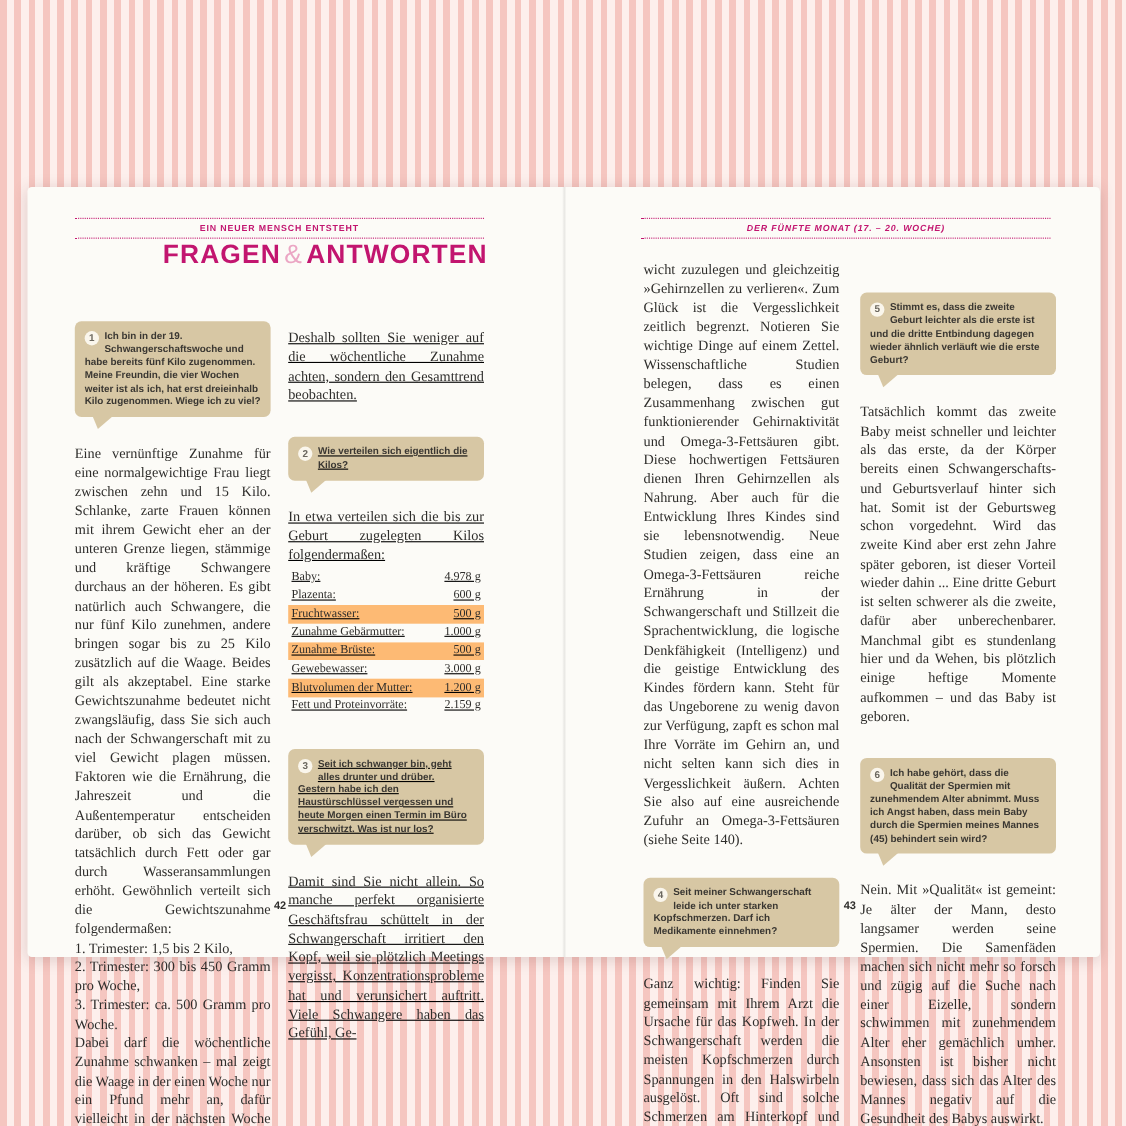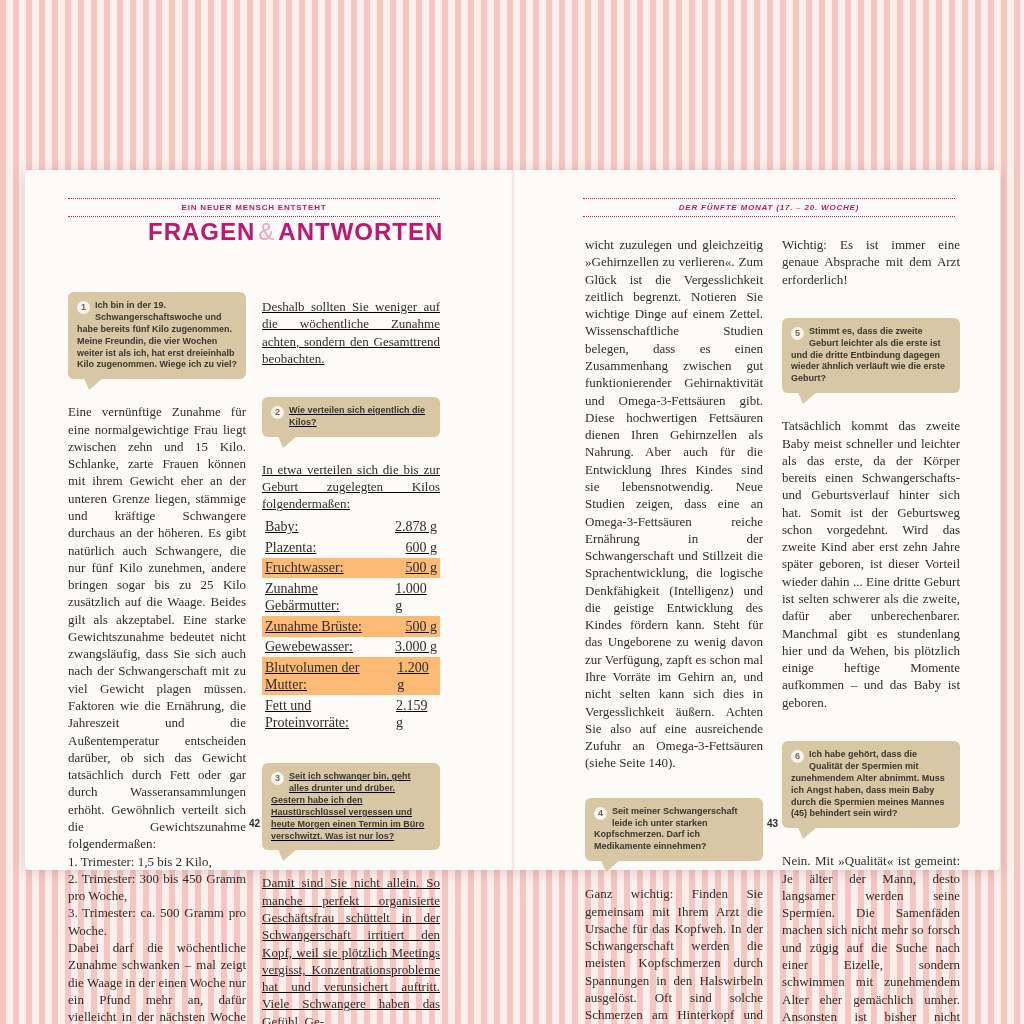--- a/index.html
+++ b/index.html
@@ -65,21 +65,21 @@
   }
   .qnum{
     float:left;
     width:13px;height:13px;border-radius:50%;
     background:#faf6ec;color:#6b675e;
     font-family:"Liberation Sans",sans-serif;
     font-size:9px;font-weight:bold;
     text-align:center;line-height:13px;
     margin-right:5px;margin-top:1px;
   }
-  .ktable{margin-top:4px;margin-bottom:14px;font-size:14px;color:#2e2d2b;}
+  .ktable{margin-top:4px;margin-bottom:14px;font-size:11px;color:#2e2d2b;}
   .krow{display:flex;justify-content:space-between;padding:1.5px 3px;line-height:1.25;}
   .krow.pink{background:#fdba74;}
   .pagenum{
     position:absolute;top:648px;
     font-family:"Liberation Sans",sans-serif;
     font-weight:bold;font-size:10px;color:#2e2d2b;
   }
   .pagenum.left{left:224px;}
   .pagenum.right{left:742px;}
   .mt26{margin-top:26px;}
@@ -112,21 +112,21 @@
     <div class="col col2">
       <div class="body-text">Deshalb sollten Sie weniger auf die wöchentliche Zunahme achten, sondern den Gesamttrend beobachten.</div>
       <div class="qbox mt30">
         <span class="qnum">2</span>
         <span>Wie verteilen sich eigentlich die Kilos?</span>
       </div>
       <div class="body-text">In etwa verteilen sich die bis zur Geburt zugelegten Kilos folgendermaßen:</div>
       <div class="ktable">
         <div class="krow">
             <span>Baby:</span>
-            <span>2.878 g</span>
+            <span>4.978 g</span>
           </div>
         <div class="krow">
             <span>Plazenta:</span>
             <span>600 g</span>
           </div>
         <div class="krow pink">
             <span>Fruchtwasser:</span>
             <span>500 g</span>
           </div>
         <div class="krow">
@@ -160,21 +160,20 @@
     <div class="col col3">
       <div class="body-text">wicht zuzulegen und gleichzeitig »Gehirnzellen zu verlieren«. Zum Glück ist die Vergesslichkeit zeitlich begrenzt. Notieren Sie wichtige Dinge auf einem Zettel. Wissenschaftliche Studien belegen, dass es einen Zusammenhang zwischen gut funktionierender Gehirnaktivität und Omega-3-Fettsäuren gibt. Diese hochwertigen Fettsäuren dienen Ihren Gehirnzellen als Nahrung. Aber auch für die Entwicklung Ihres Kindes sind sie lebensnotwendig. Neue Studien zeigen, dass eine an Omega-3-Fettsäuren reiche Ernährung in der Schwangerschaft und Stillzeit die Sprachentwicklung, die logische Denkfähigkeit (Intelligenz) und die geistige Entwicklung des Kindes fördern kann. Steht für das Ungeborene zu wenig davon zur Verfügung, zapft es schon mal Ihre Vorräte im Gehirn an, und nicht selten kann sich dies in Vergesslichkeit äußern. Achten Sie also auf eine ausreichende Zufuhr an Omega-3-Fettsäuren (siehe Seite 140).</div>
       <div class="qbox mt26">
         <span class="qnum">4</span>
         <span>Seit meiner Schwangerschaft leide ich unter starken Kopfschmerzen. Darf ich Medikamente einnehmen?</span>
       </div>
       <div class="body-text">Ganz wichtig: Finden Sie gemeinsam mit Ihrem Arzt die Ursache für das Kopfweh. In der Schwangerschaft werden die meisten Kopfschmerzen durch Spannungen in den Halswirbeln ausgelöst. Oft sind solche Schmerzen am Hinterkopf und über der Stirn fühlbar – auf Dauer können sie stärker sein. Hier bringen Massage, kühle Kompressen, Akupunktur und homöopathische Mittel Linderung. Sehr empfehlenswert sind auch osteopathische Behandlungen. Sie dürfen ausnahmsweise auch mal zu einer Kopfschmerztablette greifen.</div>
     </div>
 
     <div class="col col4">
-      <div class="body-text">Wichtig: Es ist immer eine genaue Absprache mit dem Arzt erforderlich!</div>
       <div class="qbox mt30">
         <span class="qnum">5</span>
         <span>Stimmt es, dass die zweite Geburt leichter als die erste ist und die dritte Entbindung dagegen wieder ähnlich verläuft wie die erste Geburt?</span>
       </div>
       <div class="body-text">Tatsächlich kommt das zweite Baby meist schneller und leichter als das erste, da der Körper bereits einen Schwangerschafts- und Geburtsverlauf hinter sich hat. Somit ist der Geburtsweg schon vorgedehnt. Wird das zweite Kind aber erst zehn Jahre später geboren, ist dieser Vorteil wieder dahin ... Eine dritte Geburt ist selten schwerer als die zweite, dafür aber unberechenbarer. Manchmal gibt es stundenlang hier und da Wehen, bis plötzlich einige heftige Momente aufkommen – und das Baby ist geboren.</div>
       <div class="qbox mt30">
         <span class="qnum">6</span>
         <span>Ich habe gehört, dass die Qualität der Spermien mit zunehmendem Alter abnimmt. Muss ich Angst haben, dass mein Baby durch die Spermien meines Mannes (45) behindert sein wird?</span>
       </div>
       <div class="body-text">Nein. Mit »Qualität« ist gemeint: Je älter der Mann, desto langsamer werden seine Spermien. Die Samenfäden machen sich nicht mehr so forsch und zügig auf die Suche nach einer Eizelle, sondern schwimmen mit zunehmendem Alter eher gemächlich umher. Ansonsten ist bisher nicht bewiesen, dass sich das Alter des Mannes negativ auf die Gesundheit des Babys auswirkt.</div>

